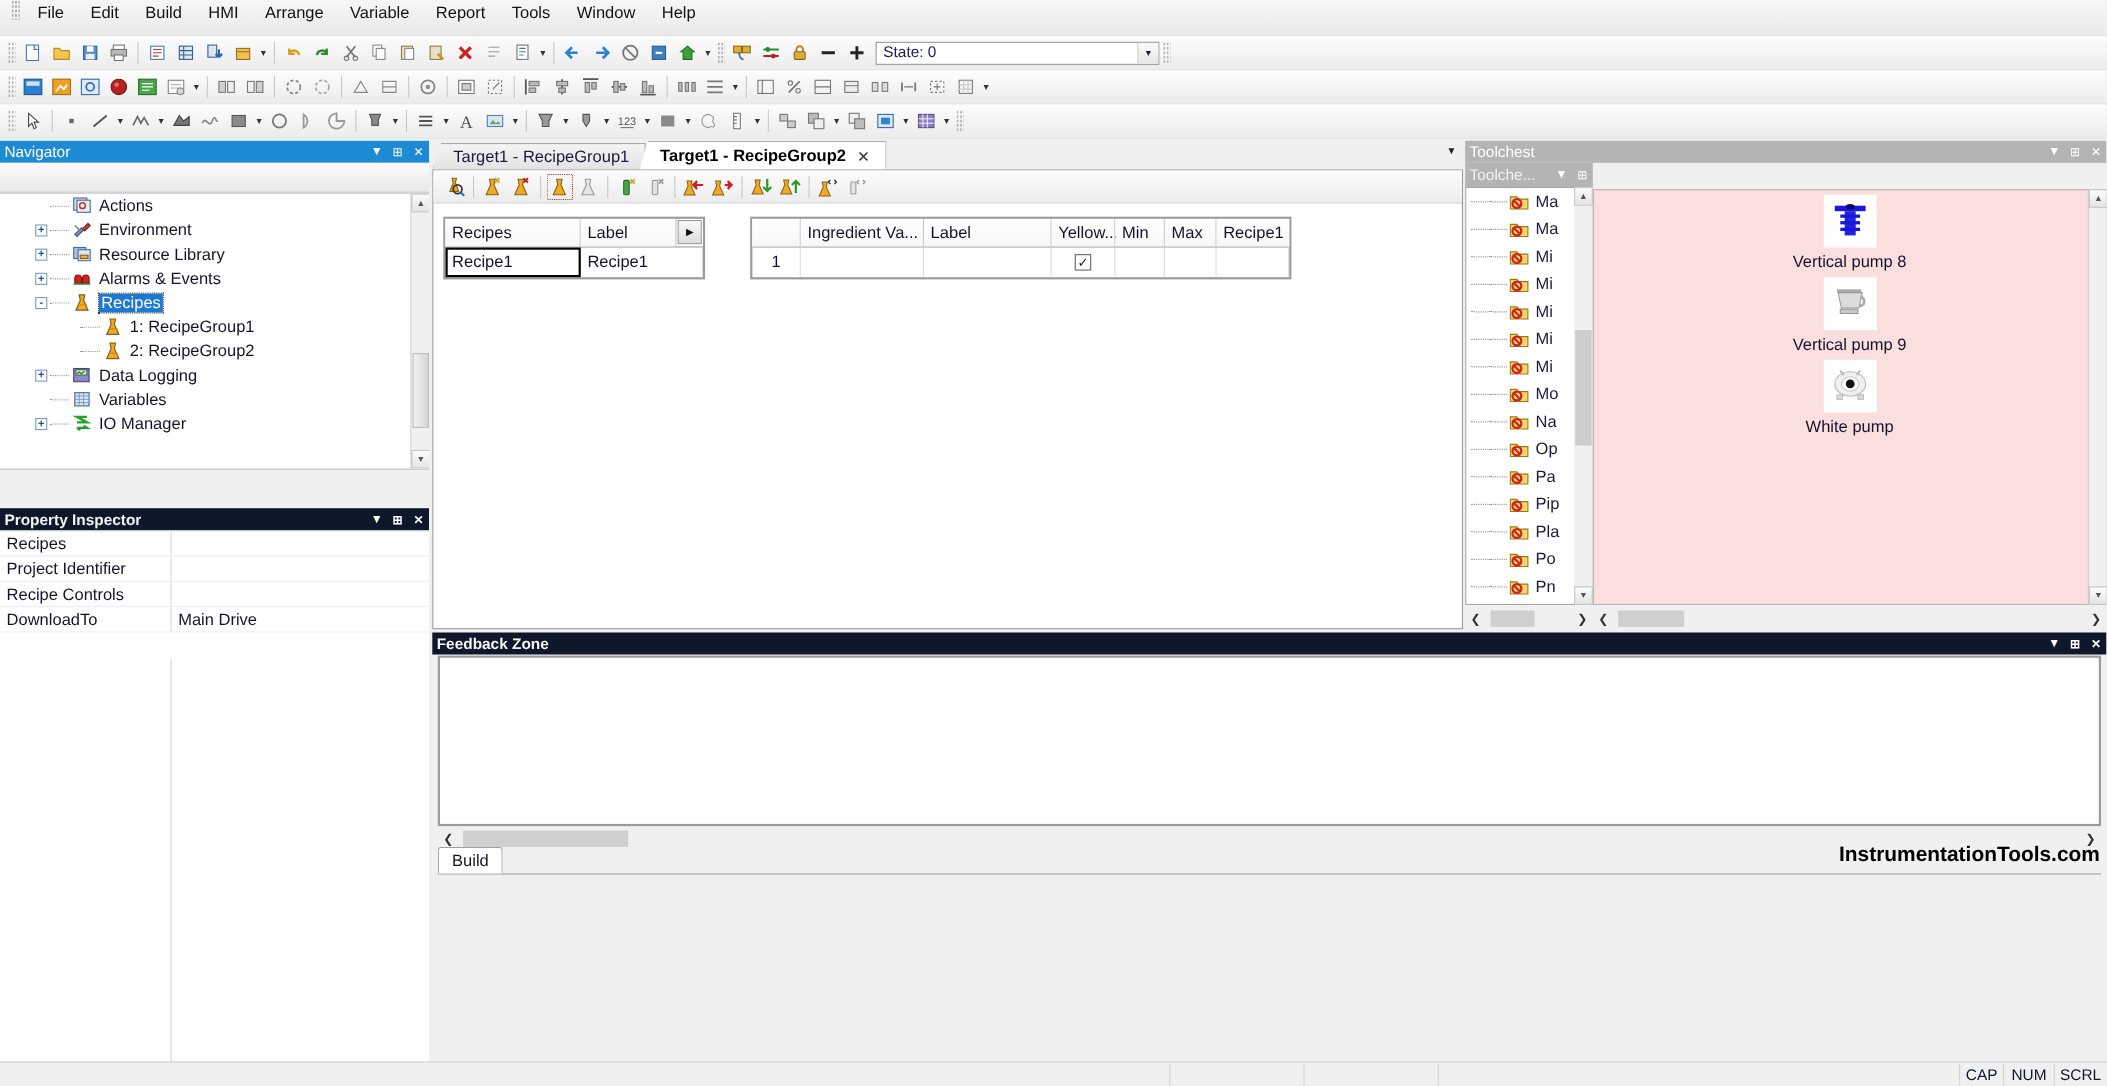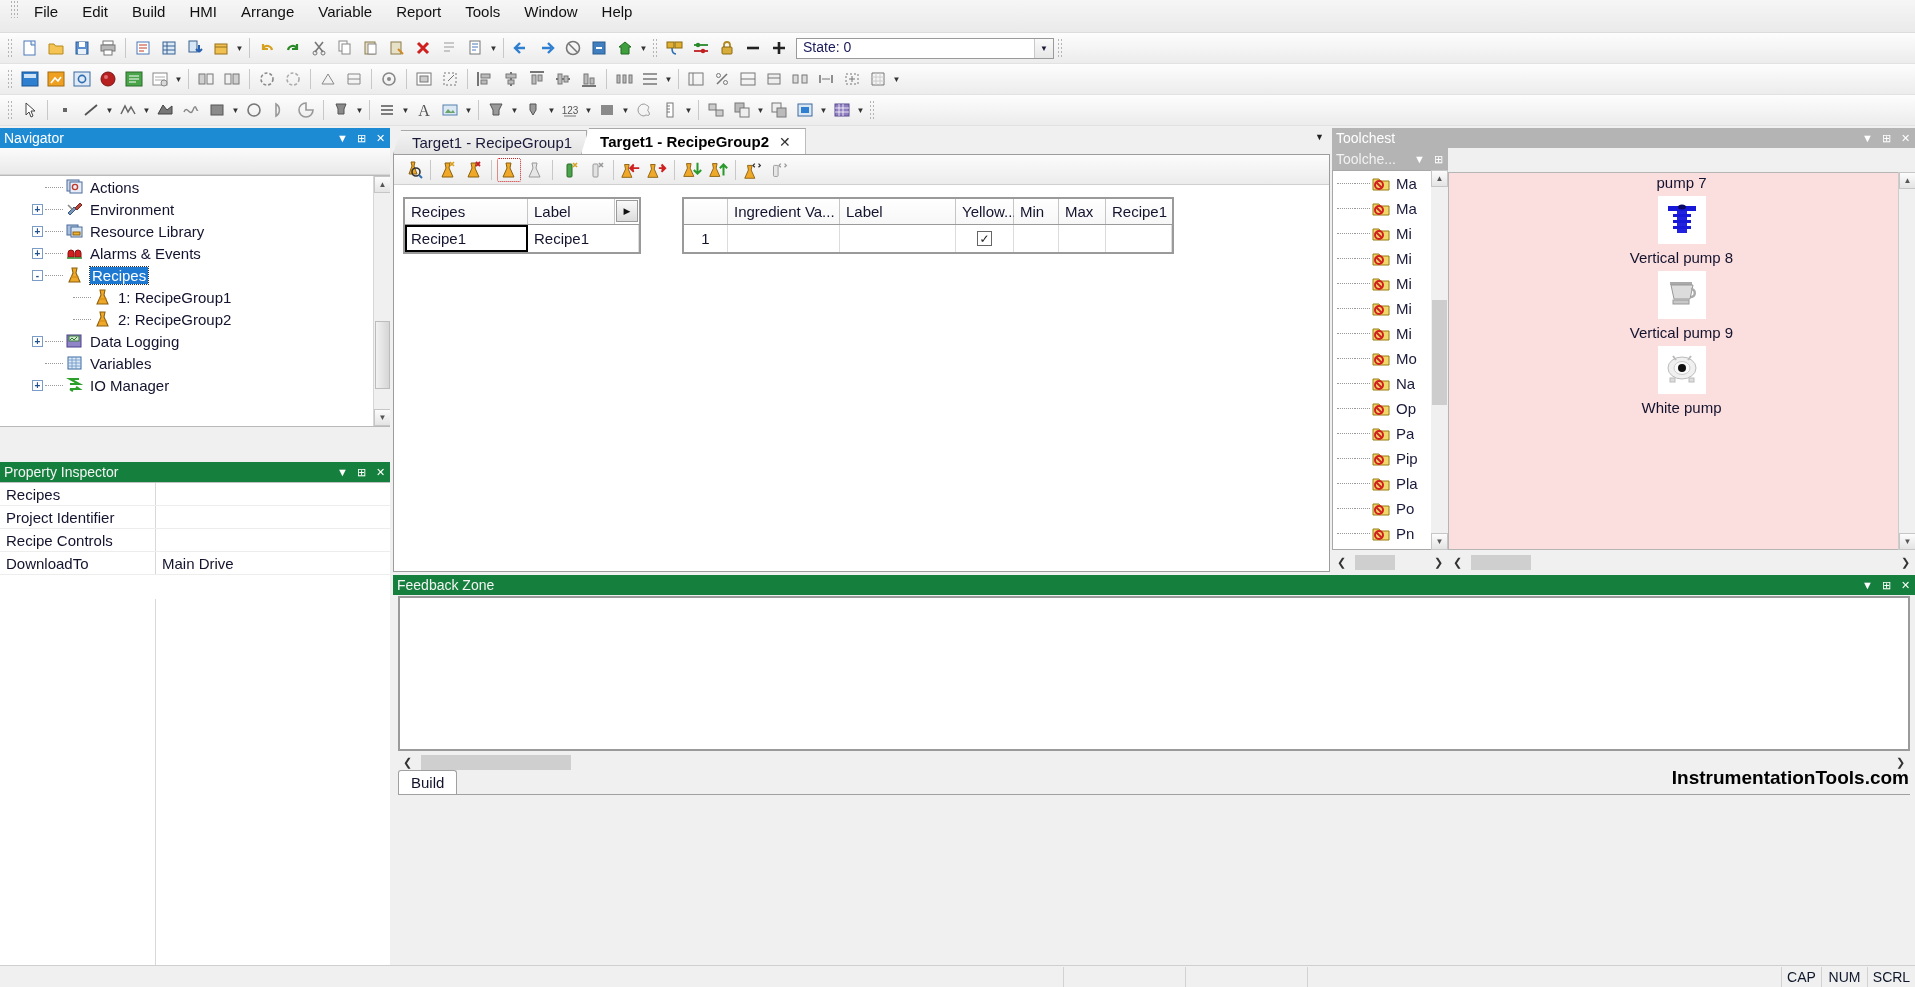--- a/index.html
+++ b/index.html
@@ -57,21 +57,21 @@
   .state-combo .sc-arrow { width: 19px; height: 19px; display: flex; align-items: center;
     justify-content: center; font-size: 8px; border-left: 1px solid #c9c9c9;
     background: linear-gradient(#fafafa,#e7e7e7); }
 
   
   .panel-title {
     height: 20px; display: flex; align-items: center;
     font-size: 14px; padding-left: 4px; color: #fff;
     background: #1d8ad4;
   }
-  .panel-title.inactive { background: #15803d; color: #f4f4f4; }
+  .panel-title.inactive { background: #0f172a; color: #f4f4f4; font-weight: bold; }
   .panel-title .pt-text { flex: 1; }
   .pt-btn { width: 19px; height: 18px; display: flex; align-items: center;
     justify-content: center; font-size: 11px; color: #fff; }
 
   
   #navigator { position: absolute; left: 0; top: 128px; width: 390px; height: 327px;
     background: #f0f0f0; }
   .nav-toolbar { height: 27px; background: linear-gradient(#fbfbfb,#e9e9e9);
     border-bottom: 1px solid #d5d5d5; }
   .tree-box { position: absolute; left: 0; top: 47px; width: 390px; height: 252px;
@@ -1315,23 +1315,20 @@
           <div class="hs-track">
               <div class="hs-thumb" style="width:40px;"></div>
             </div>
           <div class="hs-right">❯</div>
         </div>
       </div>
       <div class="tc-right">
         <div class="pal-body">
           <div id="pal-items">
               <div class="pal-item">
-                <div>pump 7</div>
-              </div>
-              <div class="pal-item">
                 <div class="pal-icon">
                   <svg width="44" height="44" viewBox="0 0 44 44">
                     <rect x="8" y="8" width="28" height="5" fill="#1818d8"></rect>
                     <rect x="17" y="13" width="10" height="22" fill="#2222e0"></rect>
                     <rect x="13" y="16" width="18" height="3" fill="#1818d8"></rect>
                     <rect x="13" y="22" width="18" height="3" fill="#1818d8"></rect>
                     <rect x="13" y="28" width="18" height="3" fill="#1818d8"></rect>
                     <ellipse cx="22" cy="9" rx="4" ry="2.5" fill="#0a0a66"></ellipse>
                   </svg>
                 </div>

